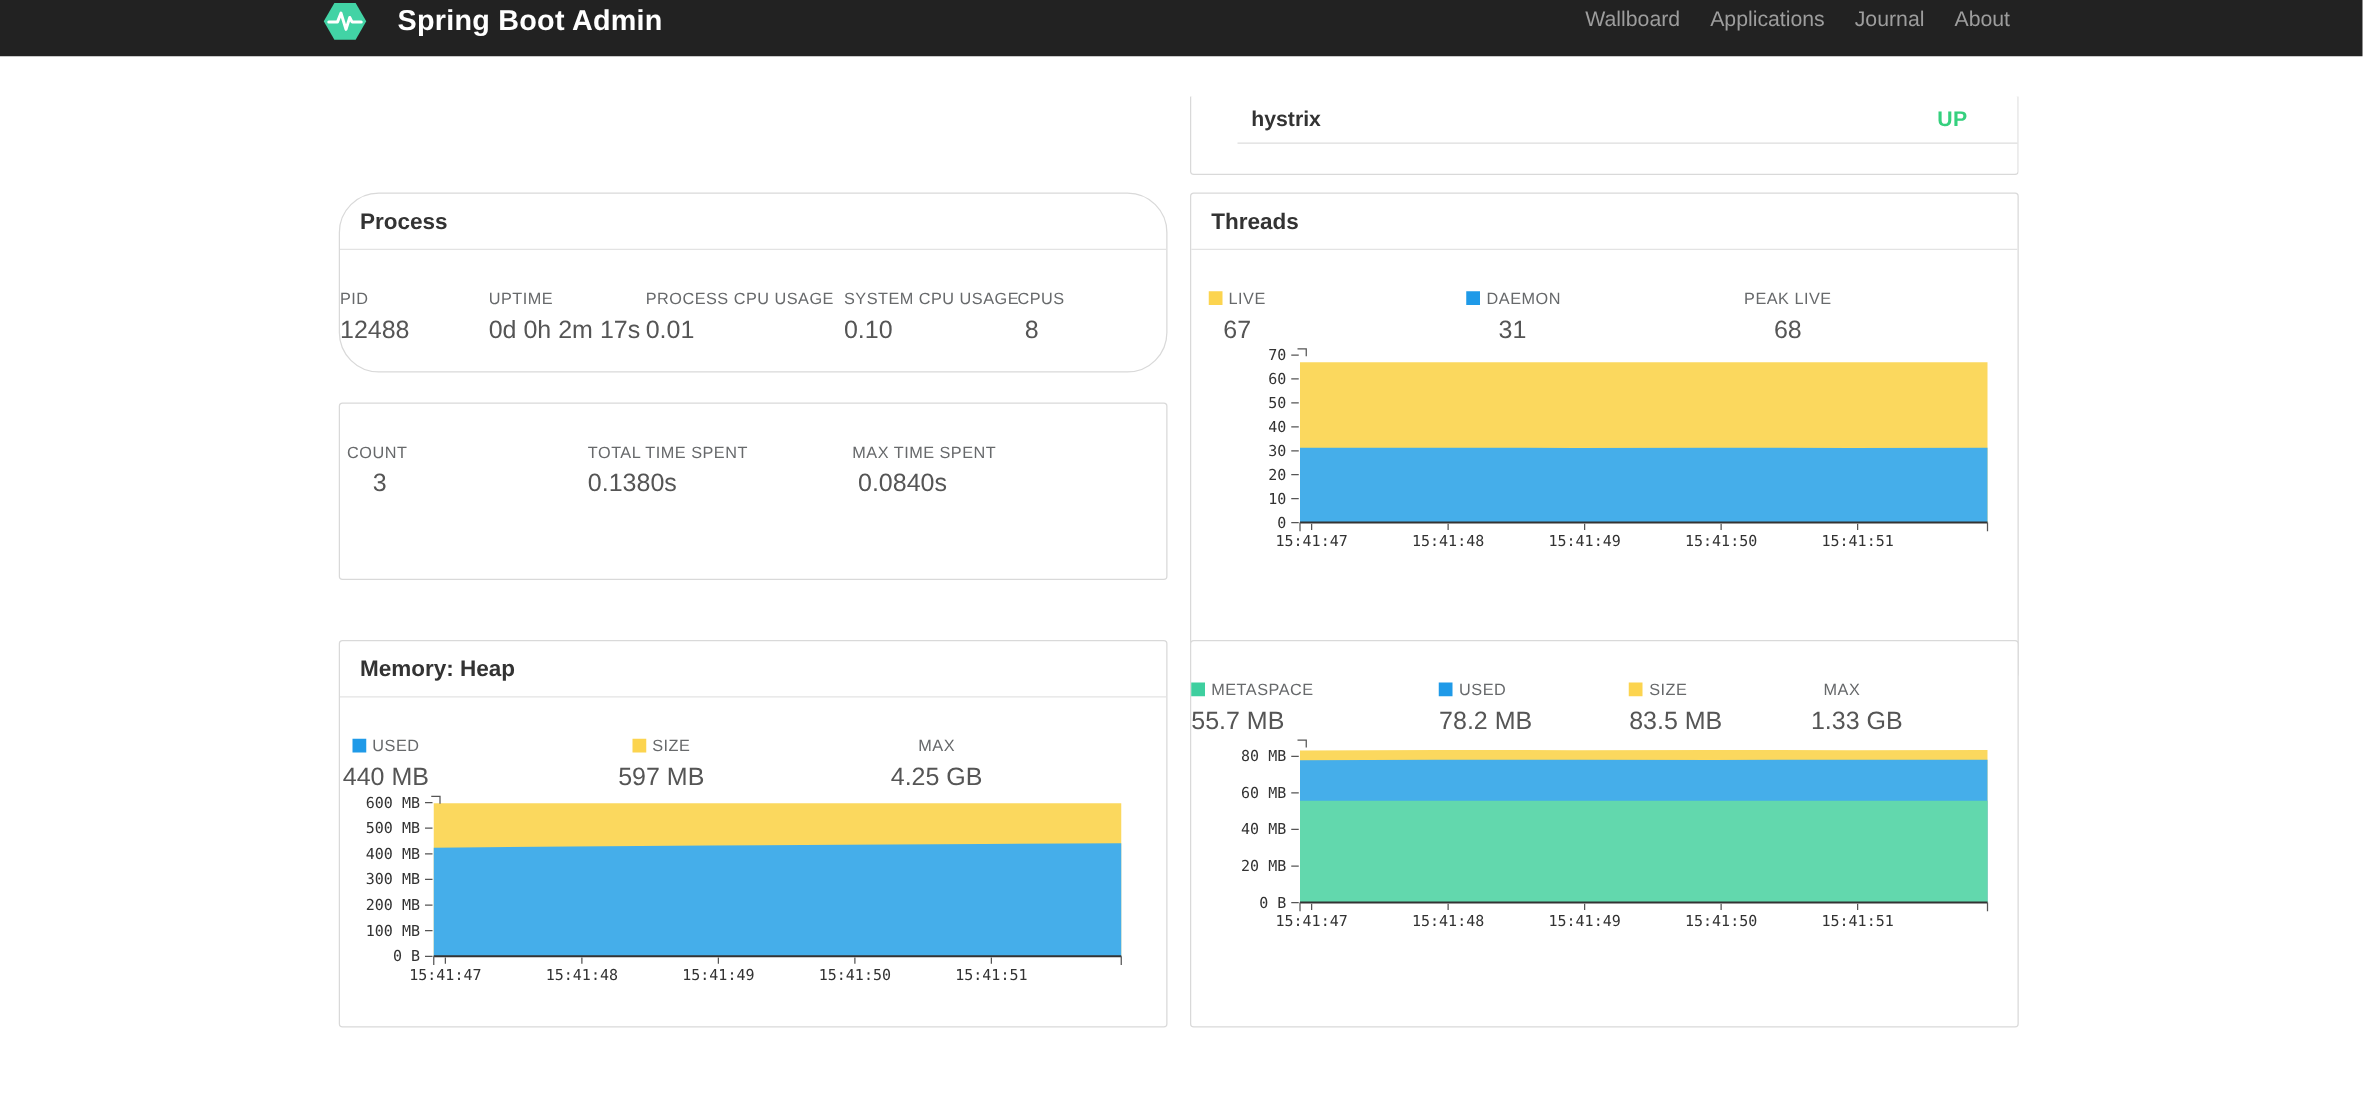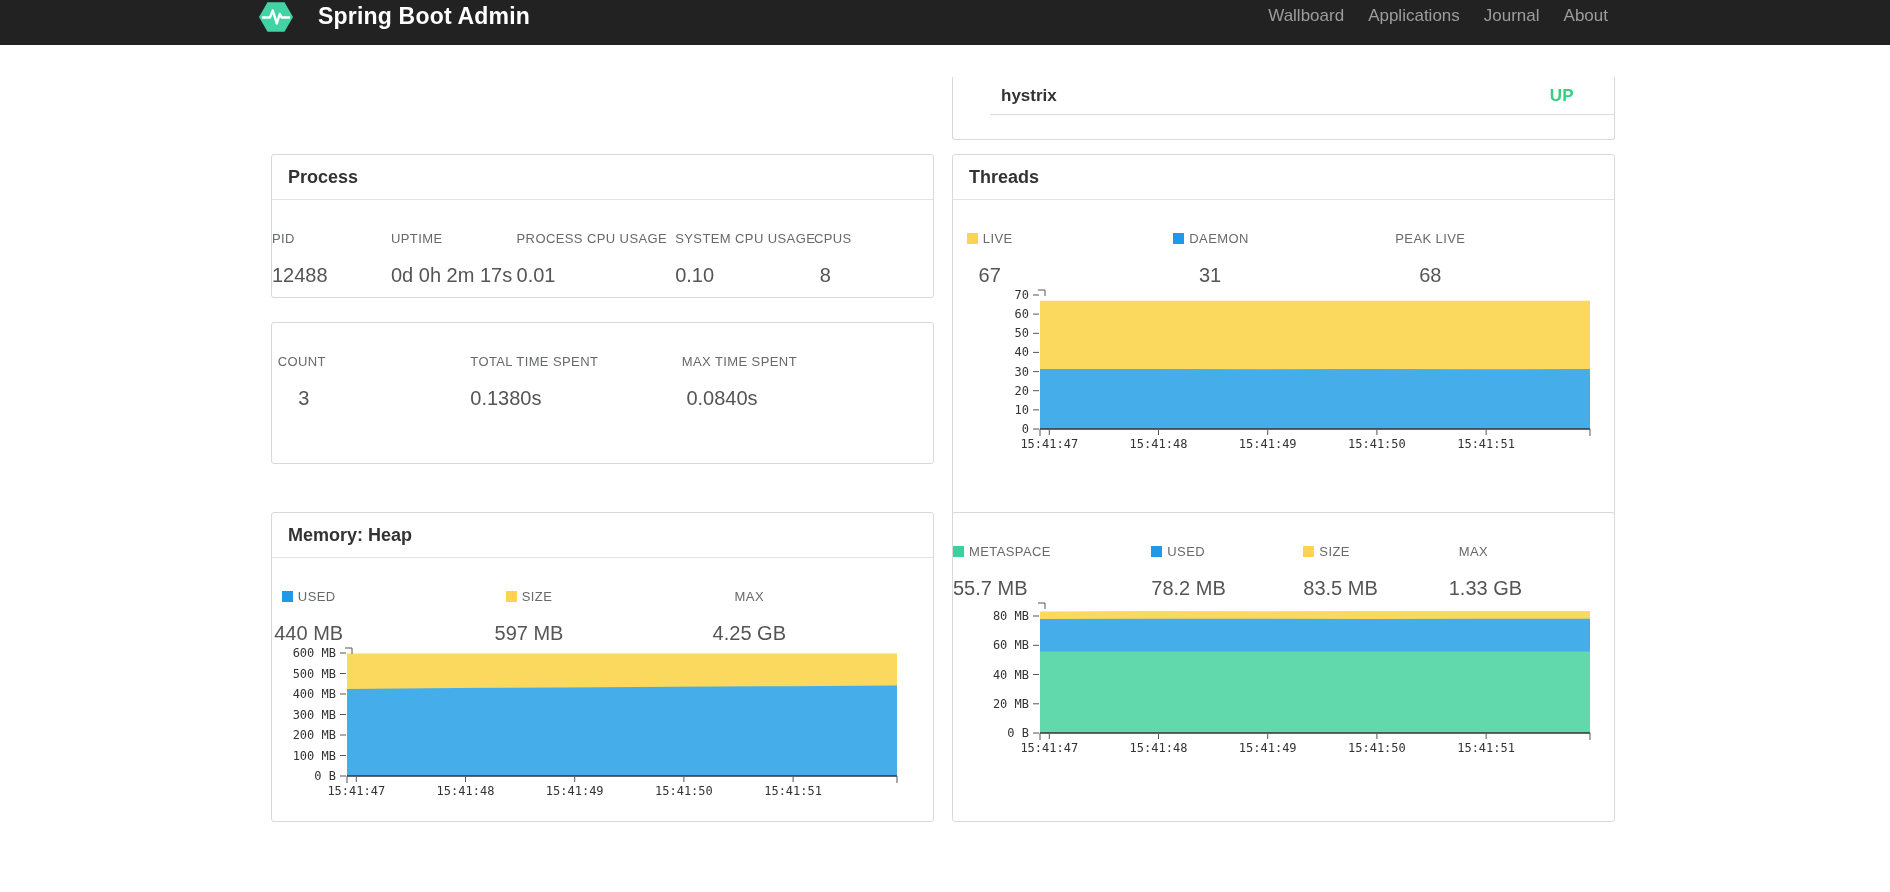--- a/index.html
+++ b/index.html
@@ -13,30 +13,30 @@
   .brand-title{color:#ffffff;font-size:23px;font-weight:bold;letter-spacing:.2px;}
   .nav-links{position:absolute;right:270px;top:0;height:31px;display:flex;align-items:center;}
   .nav-link{color:#9d9d9d;font-size:17px;padding:0 12px;cursor:pointer;white-space:nowrap;}
   
   .card{position:absolute;background:#fff;border:1px solid #d9d9d9;border-radius:3px;box-sizing:border-box;}
   .card-header{height:45px;line-height:44px;padding:0 16px;font-size:18px;font-weight:bold;color:#333;
     border-bottom:1px solid #e3e3e3;box-sizing:border-box;}
   .metrics{display:flex;margin-top:32px;}
   .metric{text-align:center;box-sizing:border-box;}
   .metric-label{font-size:13px;color:#67696b;letter-spacing:.4px;line-height:14px;white-space:nowrap;}
-  .metric-value{font-size:20px;color:#555;margin-top:17px;line-height:24px;white-space:nowrap;}
+  .metric-value{font-size:20px;color:#555;margin-top:6px;line-height:24px;white-space:nowrap;}
   .swatch{display:inline-block;width:11px;height:11px;margin-right:5px;vertical-align:-1px;}
   
   .app-card{left:952px;top:45px;width:663px;height:63px;border-top:none;border-radius:0 0 3px 3px;margin-top:32px;}
   .app-row{height:37px;display:flex;align-items:center;justify-content:space-between;padding:0 40px 0 48px;cursor:pointer;}
   .app-name{font-size:17px;font-weight:bold;color:#333;}
   .app-status{font-size:17px;font-weight:bold;color:#35d07e;letter-spacing:.3px;}
   .app-divider{border-top:1px solid #dddddd;margin-left:37px;}
   
-  .process-card{left:271px;top:154px;width:663px;height:144px;}
+  .process-card{left:271px;top:154px;width:663px;height:144px;border-radius:32px;}
   .gc-card     {left:271px;top:322px;width:663px;height:142px;}
   .threads-card{left:952px;top:154px;width:663px;height:388px;}
   .heap-card   {left:271px;top:512px;width:663px;height:310px;}
   .nonheap-card{left:952px;top:512px;width:663px;height:310px;}
   
   .process-card .metrics div:nth-of-type(1){width:18%}
   .process-card .metrics div:nth-of-type(2){width:19%}
   .process-card .metrics div:nth-of-type(3){width:24%}
   .process-card .metrics div:nth-of-type(4){width:21%}
   .process-card .metrics div:nth-of-type(5){width:18%}

